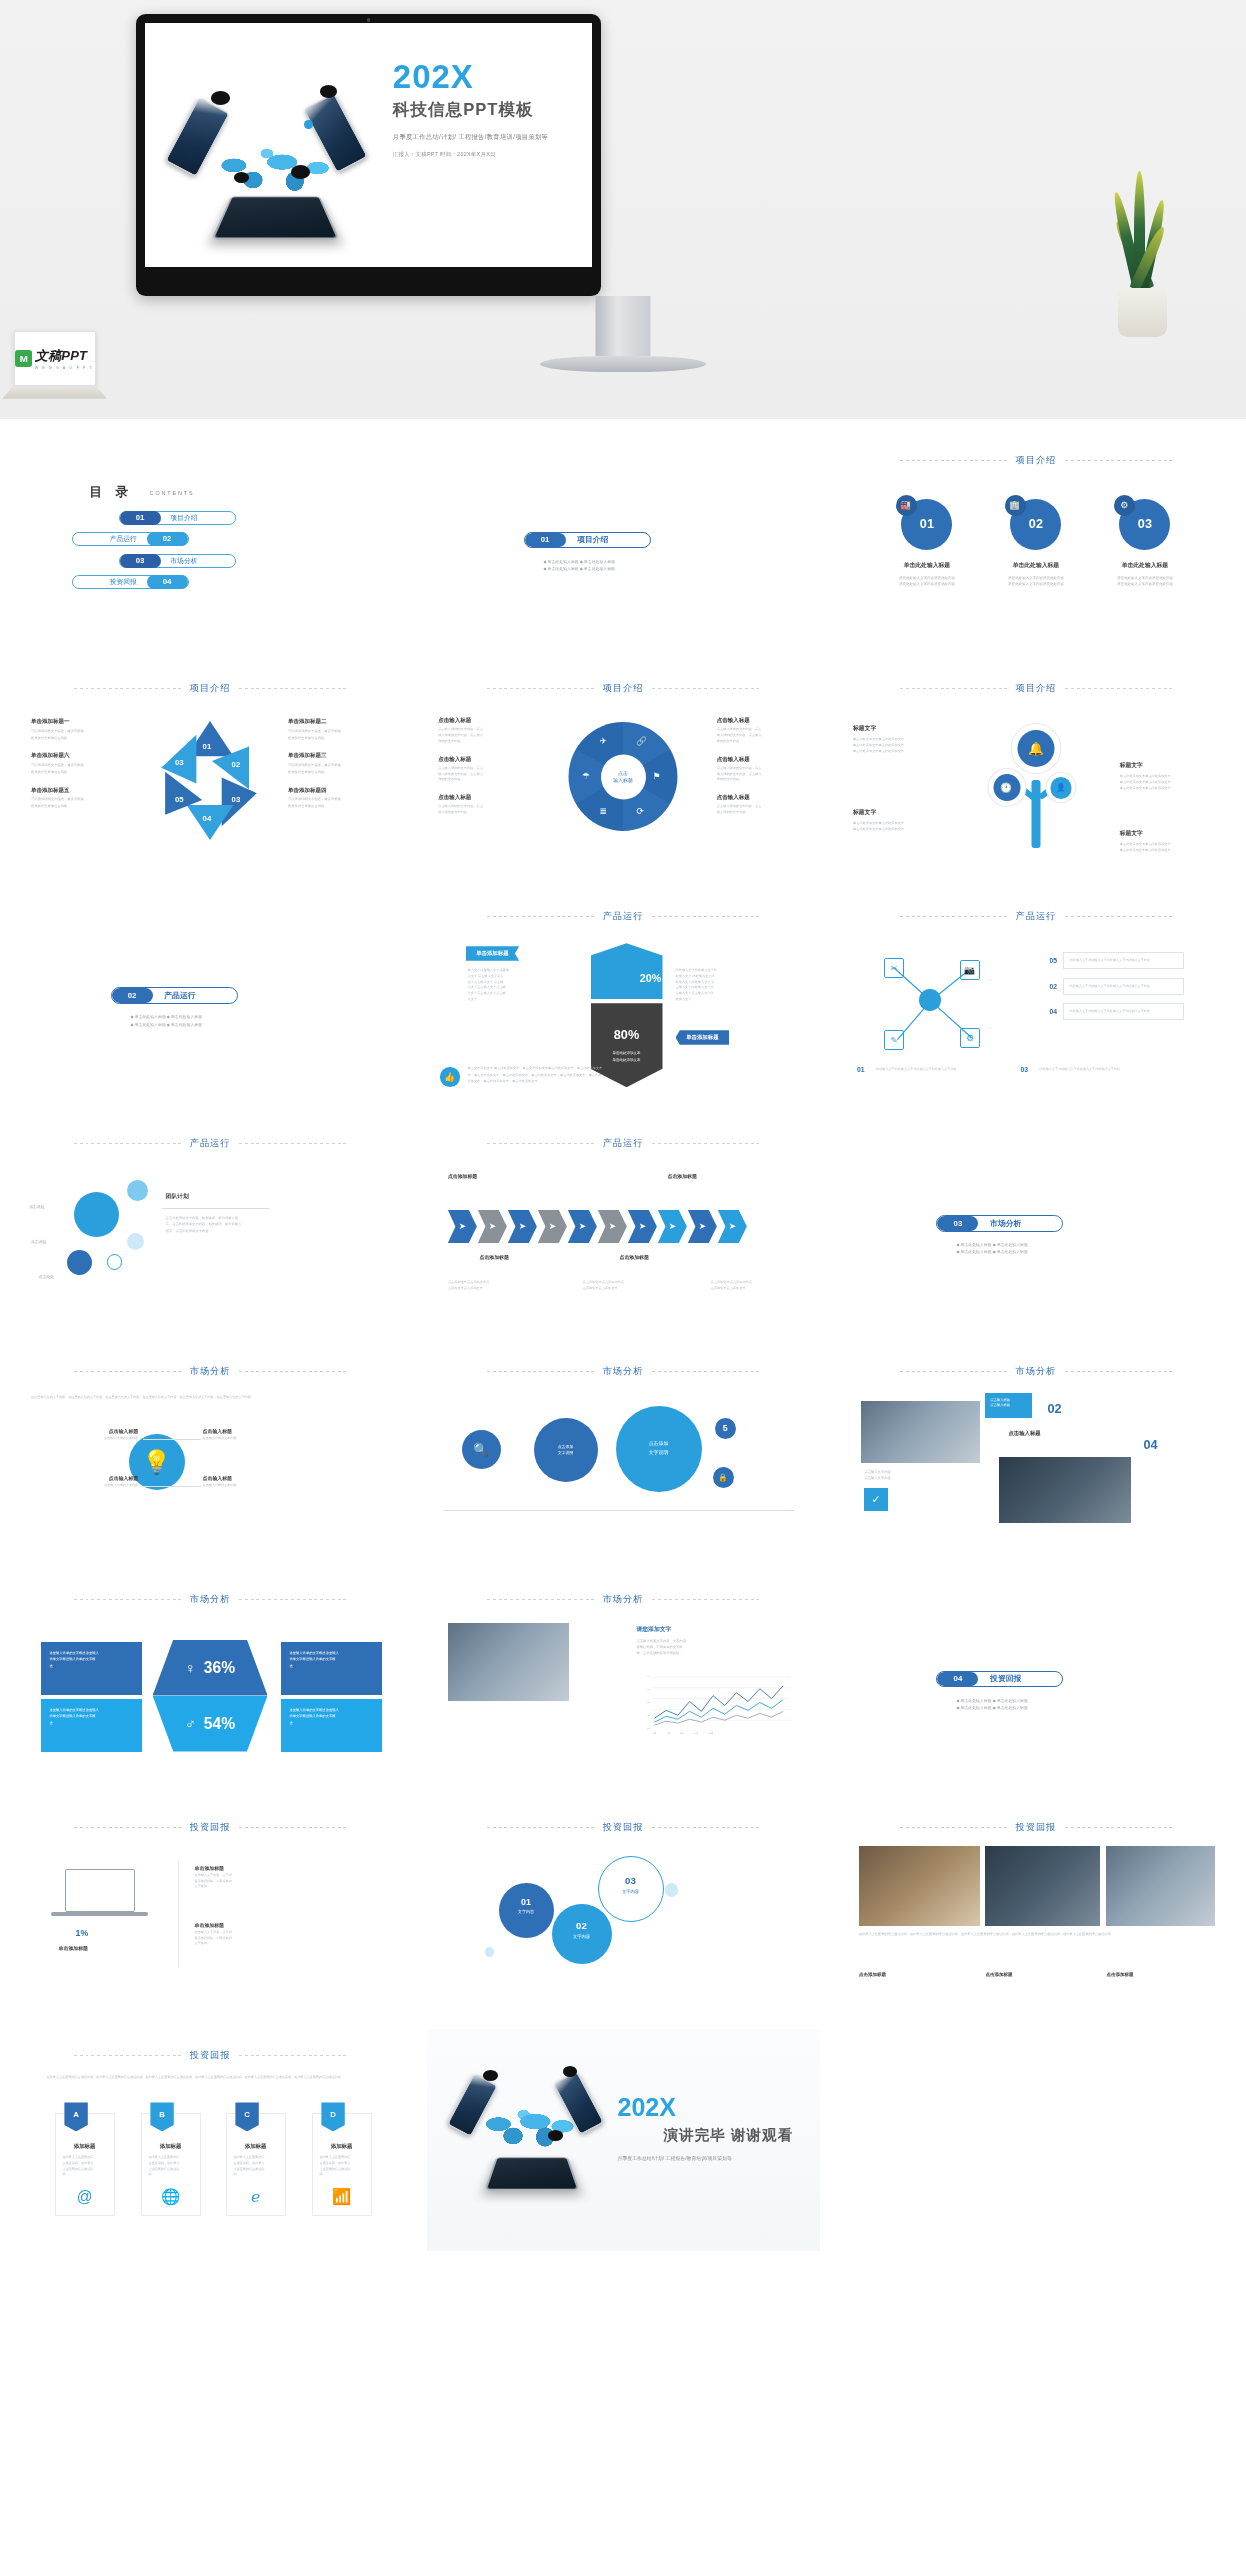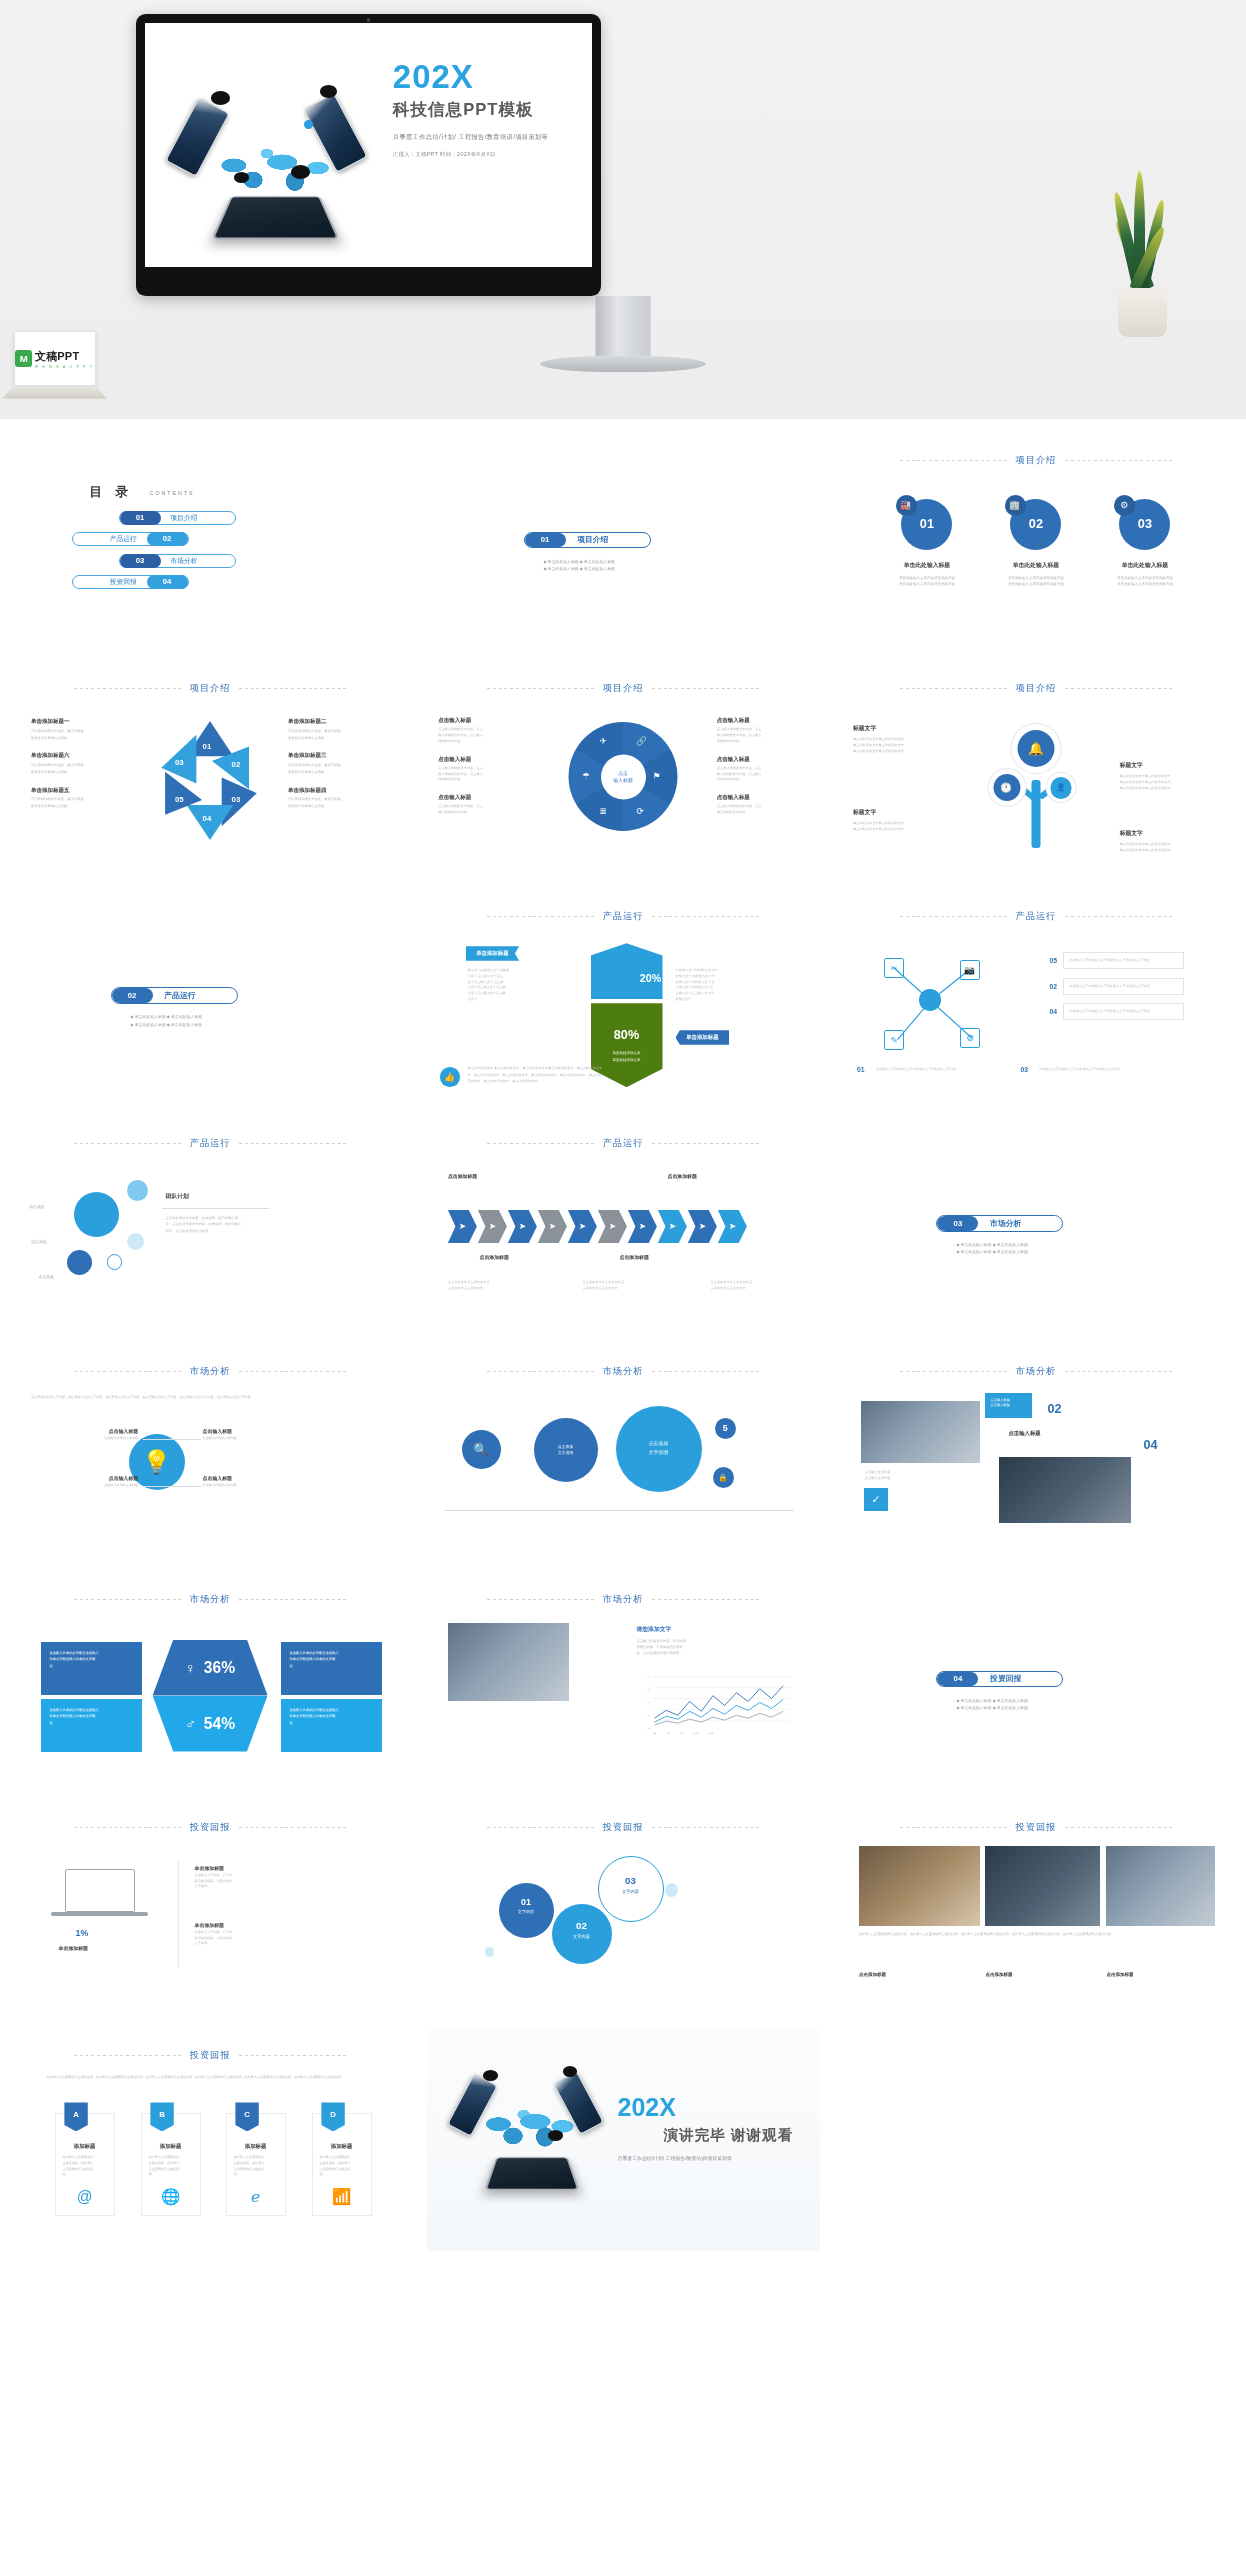--- a/index.html
+++ b/index.html
@@ -63,21 +63,21 @@
   .l2{left:24px;height:121px;}
   .l3{left:37px;height:93px;transform:rotate(12deg);}
   .l4{left:17.5px;height:74px;transform:rotate(-26deg);background:linear-gradient(180deg,#b9c23f,#2c5f36);}
   .l5{left:33px;height:68px;transform:rotate(25deg);background:linear-gradient(180deg,#b9c23f,#2c5f36);}
   .calendar{position:absolute;left:7.8px;top:331px;width:93px;height:70px;}
   .cal-card{position:absolute;left:5.8px;top:0;width:82px;height:55px;background:#fff;
     border:1px solid #e3e3e3;border-radius:1.9px;display:flex;align-items:center;justify-content:center;gap:2.9px;
     box-shadow:0 1.9px 4.9px rgba(0,0,0,.12);}
   .cal-logo{width:16.6px;height:16.6px;background:#3aa94e;border-radius:2.9px;color:#fff;
     font-size:9.7px;display:flex;align-items:center;justify-content:center;font-weight:bold;}
-  .cal-txt{font-size:11px;font-weight:bold;color:#222;letter-spacing:0.2px;}
+  .cal-txt{font-size:13px;font-weight:bold;color:#222;letter-spacing:0.2px;font-style:italic;}
   .cal-sub{font-size:3.1px;color:#3aa94e;letter-spacing:1.9px;margin-top:1px;}
   .cal-stand{position:absolute;left:0;top:53px;width:93px;height:15.6px;
     background:linear-gradient(180deg,#e8e6e0,#d3d0c8);transform:perspective(49px) rotateX(42deg);}
   
   .grid{position:relative;width:1246px;padding:15.6px 0 0 0;}
   .row{display:flex;justify-content:space-between;padding:0 13.6px;margin-bottom:5.8px;}
   .slide{width:393px;height:222px;background:#fff;position:relative;overflow:hidden;}
   .shdr{position:absolute;top:19.5px;left:0;width:100%;display:flex;align-items:center;
     justify-content:center;gap:8.8px;}
   .shdr .ln{flex:0 0 107px;height:1px;background:repeating-linear-gradient(90deg,#cfcfcf 0 2.9px,transparent 2.9px 5.8px);}
@@ -129,21 +129,21 @@
     display:flex;align-items:center;justify-content:center;box-shadow:0 0 0 1px #e6e9ec;}
   .tnode i{border-radius:50%;background:#2f6fb5;display:flex;align-items:center;justify-content:center;color:#fff;font-style:normal;}
   .tlbl{position:absolute;width:101px;}
   .tlbl .h{font-size:5.8px;font-weight:bold;color:#3c3c3c;}
   .tlbl .p{font-size:3.2px;color:#b0b6bc;line-height:1.9;margin-top:2.9px;}
   
   .hexwrap{position:absolute;left:164px;top:53px;width:72px;height:144px;}
   .hx{position:absolute;left:0;width:72px;background:#2a9fdc;
     clip-path:polygon(50% 0,100% 22%,100% 100%,0 100%,0 22%);
     color:#fff;text-align:center;}
-  .hx.b{background:#4d7c0f;clip-path:polygon(0 0,100% 0,100% 78%,50% 100%,0 78%);}
+  .hx.b{background:#404040;clip-path:polygon(0 0,100% 0,100% 78%,50% 100%,0 78%);}
   .tag{position:absolute;height:14.6px;background:#2a9fdc;color:#fff;font-size:5.4px;font-weight:bold;
     display:flex;align-items:center;justify-content:center;padding:0 10.7px;}
   .tag.l{clip-path:polygon(0 0,100% 0,92% 50%,100% 100%,0 100%);}
   .tag.r{clip-path:polygon(8% 0,100% 0,100% 100%,8% 100%,0 50%);}
   
   .bulb{position:absolute;left:115px;top:88px;width:56px;height:56px;border-radius:50%;background:#2a9fdc;
     display:flex;align-items:center;justify-content:center;color:#fff;font-size:23.4px;}
   .mline{position:absolute;height:1px;background:#d8dde2;}
   .mitem{position:absolute;width:109px;}
   .mitem .h{font-size:4.9px;font-weight:bold;color:#3c3c3c;}

